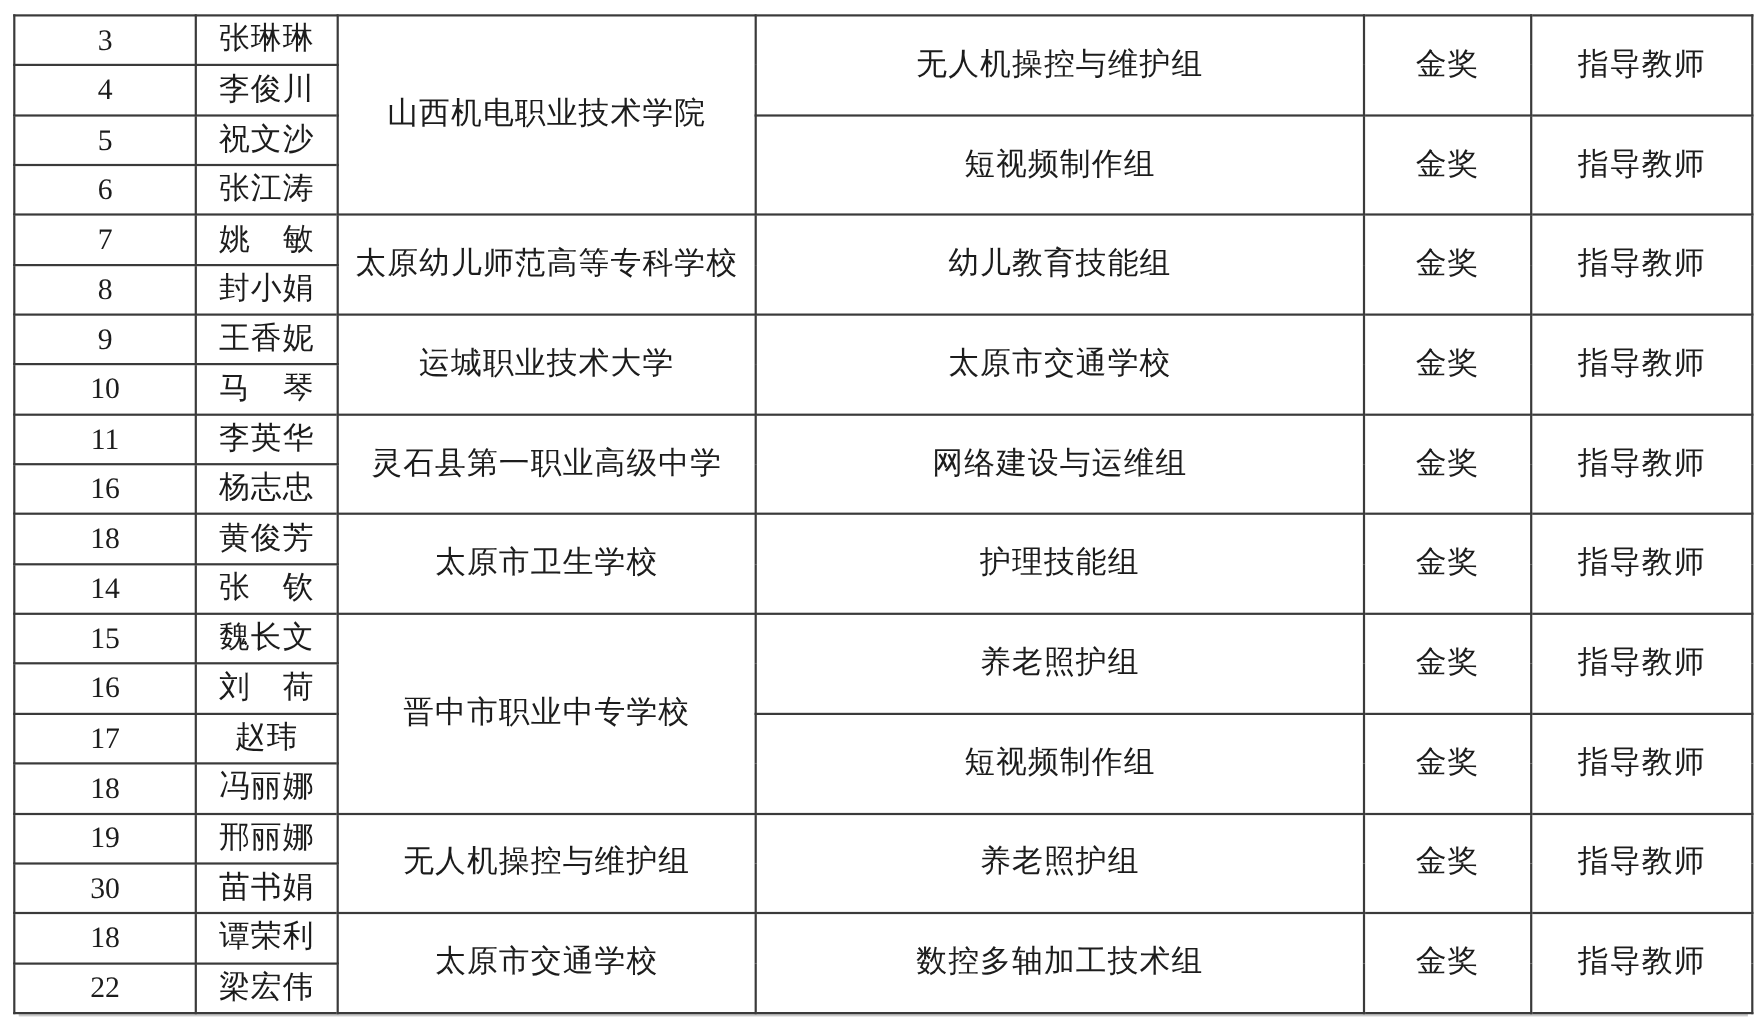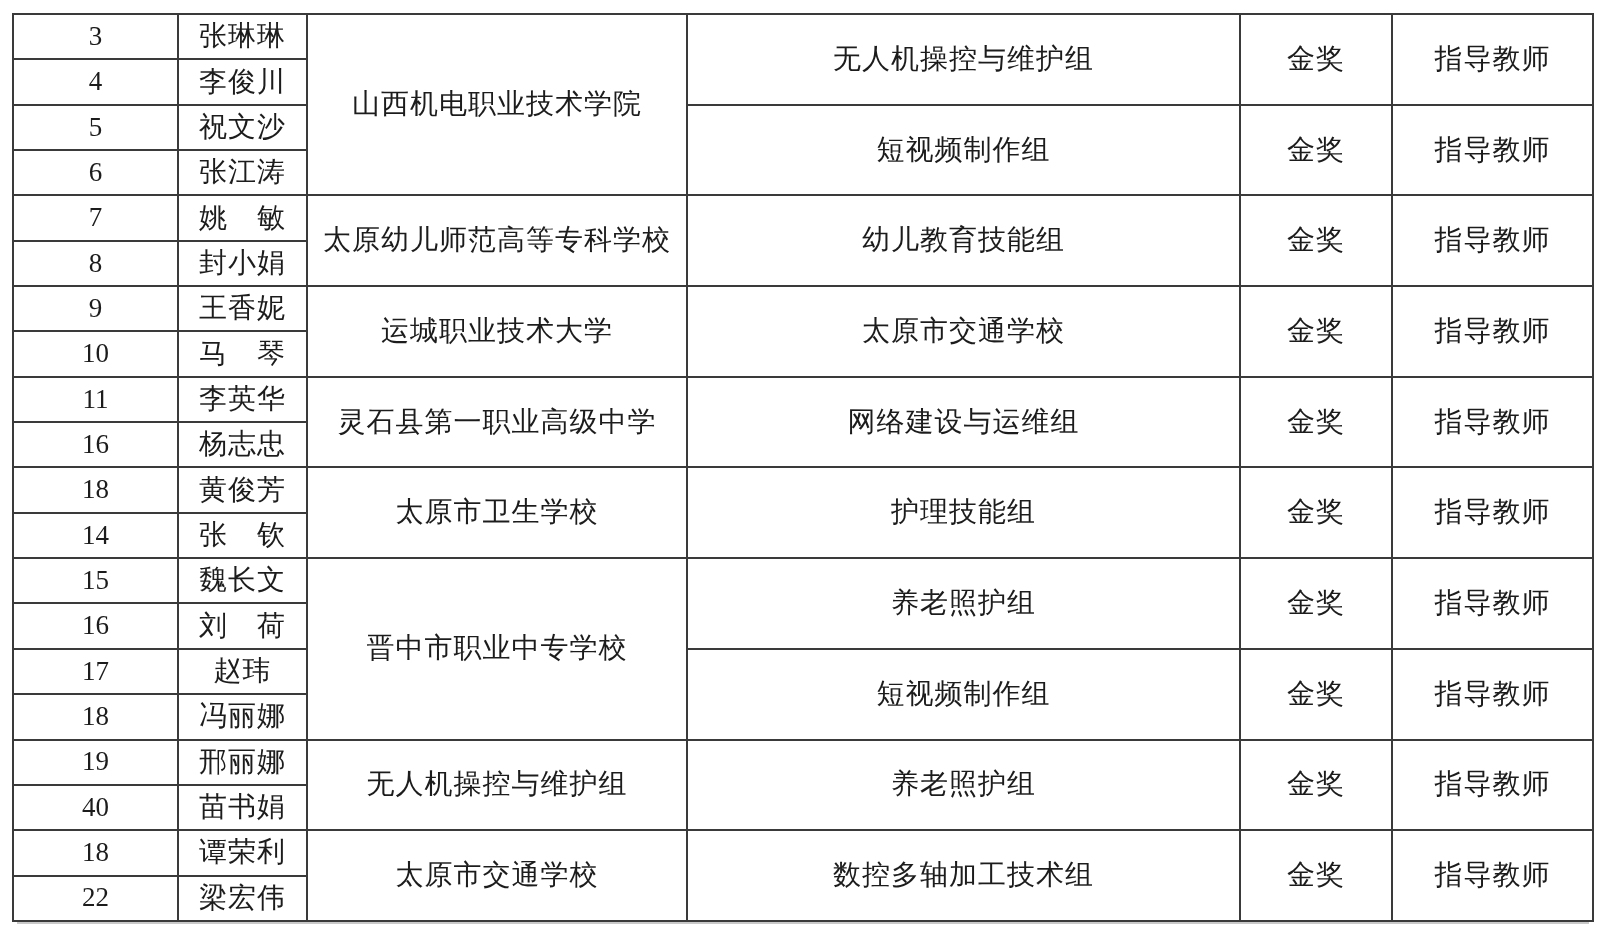--- a/index.html
+++ b/index.html
@@ -157,21 +157,21 @@
 
       <tr class="r">
         <td class="no-cell">19</td>
         <td>邢丽娜</td>
         <td rowspan="2">无人机操控与维护组</td>
         <td rowspan="2">养老照护组</td>
         <td rowspan="2">金奖</td>
         <td rowspan="2">指导教师</td>
       </tr>
       <tr class="r">
-        <td class="no-cell">40</td>
+        <td class="no-cell">30</td>
         <td>苗书娟</td>
       </tr>
 
       <tr class="r">
         <td class="no-cell">18</td>
         <td>谭荣利</td>
         <td rowspan="2">太原市交通学校</td>
         <td rowspan="2">数控多轴加工技术组</td>
         <td rowspan="2">金奖</td>
         <td rowspan="2">指导教师</td>

